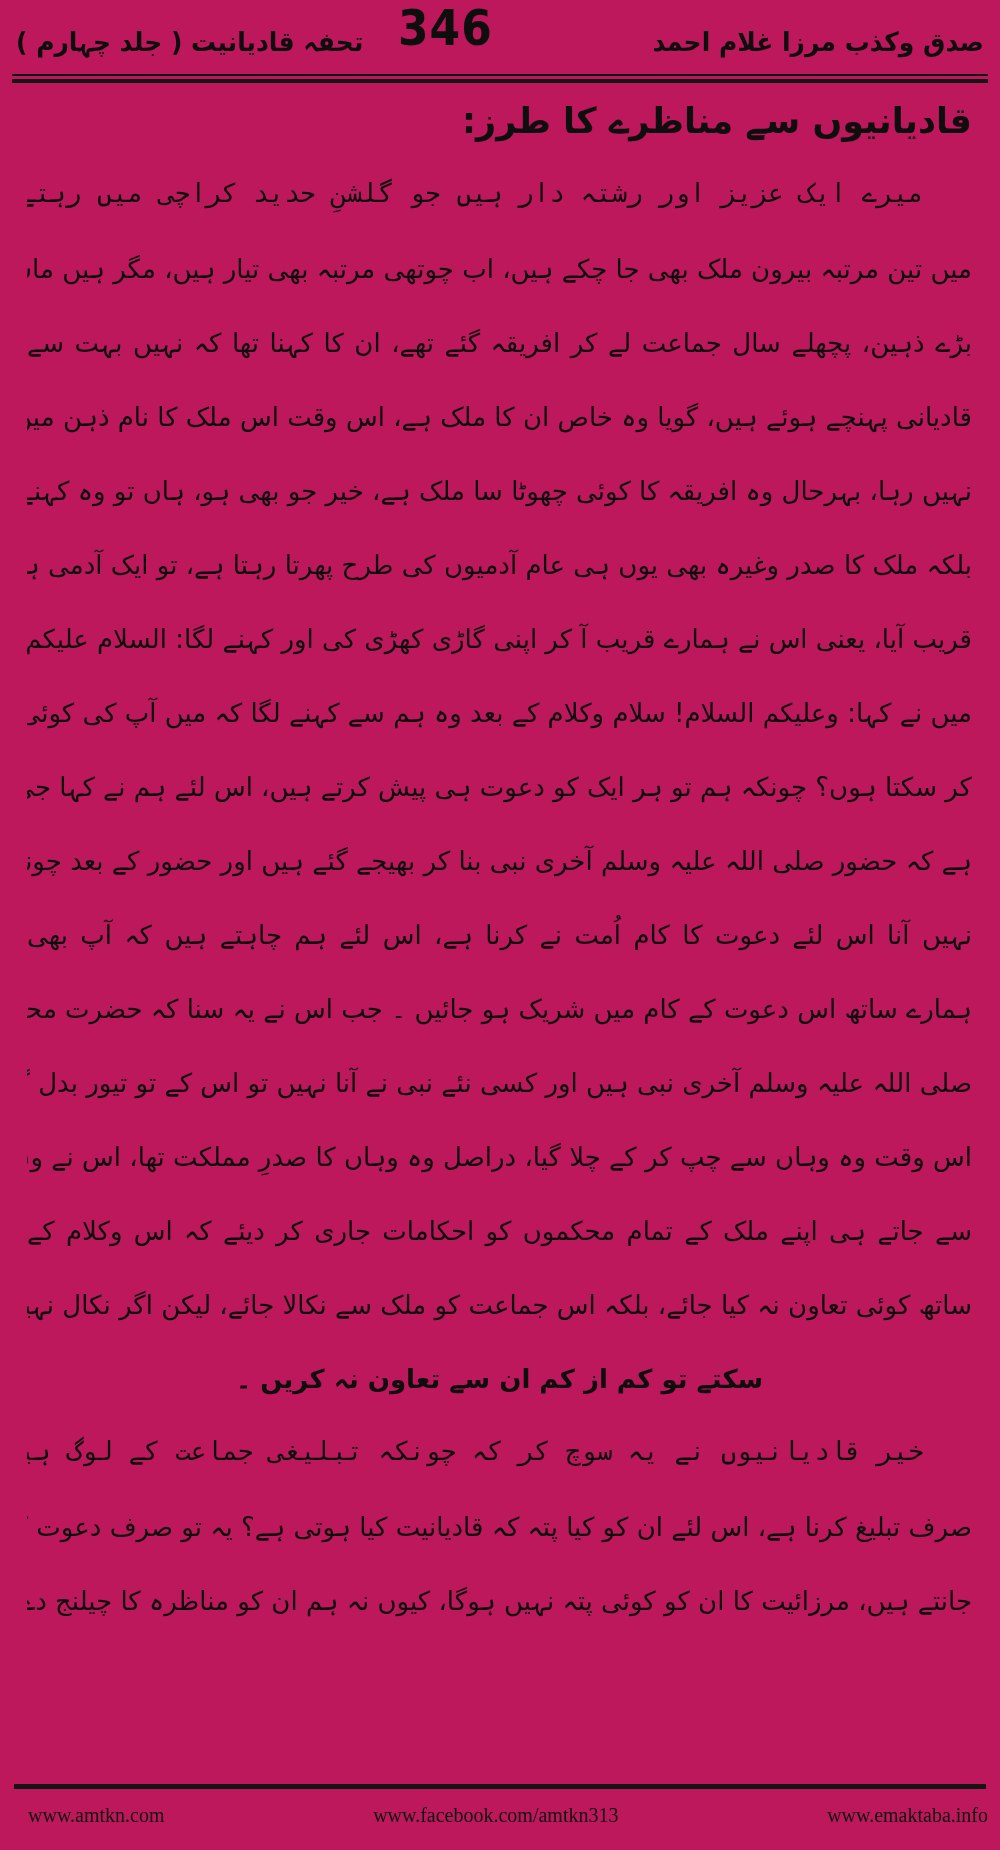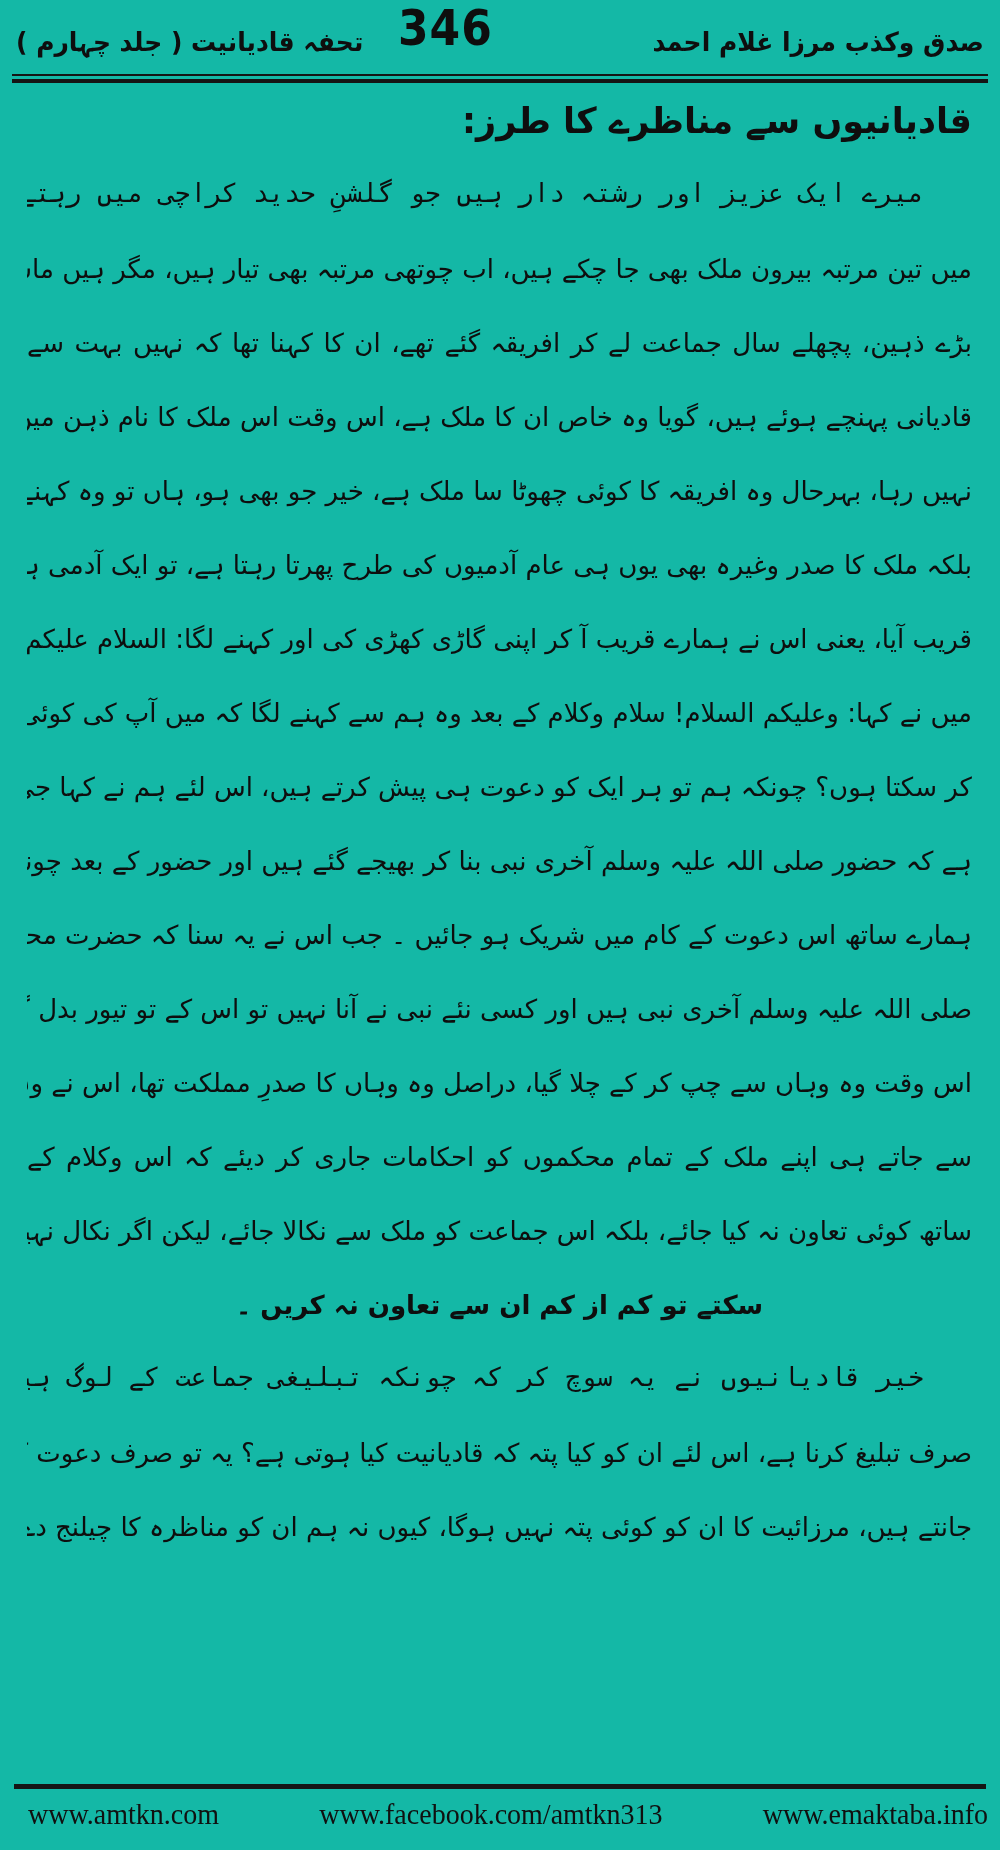--- a/index.html
+++ b/index.html
@@ -1,20 +1,20 @@
 <!DOCTYPE html>
 <html lang="ur"><head>
 <meta charset="utf-8">
 <style>
   html,body{margin:0;padding:0;}
   body{
     width:1000px;height:1850px;background:#ffffff;color:#0e0e0e;
     font-family:"DejaVu Sans",sans-serif;overflow:hidden;
   }
-  .page{position:relative;width:1000px;height:1850px;background:#14b8a6;}
+  .page{position:relative;width:1000px;height:1850px;background:#be185d;}
 
   
   .header{
     position:absolute;top:14px;left:16px;right:16px;height:56px;
     display:flex;flex-direction:row-reverse;justify-content:space-between;align-items:center;
     direction:rtl;
   }
   .h-title{
     font-size:25px;font-weight:bold;direction:rtl;white-space:nowrap;
     transform:scaleY(1.05);letter-spacing:-1px;
@@ -47,21 +47,21 @@
     text-align:justify;text-align-last:justify;direction:rtl;
   }
   .text-line.first{text-indent:48px;font-family:Liberation Mono, monospace;}
   .text-line.last-short{text-align-last:center;white-space:normal;font-weight:bold;}
 
   
   .footer-rule{position:absolute;top:1784px;left:14px;right:14px;height:5px;background:#151515;}
   .footer-links{
     position:absolute;top:1792px;left:28px;right:12px;height:44px;
     display:flex;justify-content:space-between;align-items:center;
-    font-family:"Liberation Serif","DejaVu Serif",serif;font-size:28px;color:#101010;
+    font-family:"Liberation Serif","DejaVu Serif",serif;font-size:20px;color:#101010;
   }
   .footer-links span{transform:scaleY(1.08);}
 </style>
 </head>
 <body>
 
 <div class="page">
 
   <div class="header">
     <div class="h-title h-right">تحفہ قادیانیت ( جلد چہارم )</div>
@@ -80,20 +80,21 @@
       <div class="text-line first">میرے ایک عزیز اور رشتہ دار ہیں جو گلشنِ حدید کراچی میں رہتے ہیں، اور وہ تبلیغ</div>
       <div class="text-line">میں تین مرتبہ بیرون ملک بھی جا چکے ہیں، اب چوتھی مرتبہ بھی تیار ہیں، مگر ہیں ماشاء اللہ</div>
       <div class="text-line">بڑے ذہین، پچھلے سال جماعت لے کر افریقہ گئے تھے، ان کا کہنا تھا کہ نہیں بہت سے</div>
       <div class="text-line">قادیانی پہنچے ہوئے ہیں، گویا وہ خاص ان کا ملک ہے، اس وقت اس ملک کا نام ذہن میں</div>
       <div class="text-line">نہیں رہا، بہرحال وہ افریقہ کا کوئی چھوٹا سا ملک ہے، خیر جو بھی ہو، ہاں تو وہ کہنے لگا کہ ہم</div>
       <div class="text-line">بلکہ ملک کا صدر وغیرہ بھی یوں ہی عام آدمیوں کی طرح پھرتا رہتا ہے، تو ایک آدمی ہمارے</div>
       <div class="text-line">قریب آیا، یعنی اس نے ہمارے قریب آ کر اپنی گاڑی کھڑی کی اور کہنے لگا: السلام علیکم!</div>
       <div class="text-line">میں نے کہا: وعلیکم السلام! سلام وکلام کے بعد وہ ہم سے کہنے لگا کہ میں آپ کی کوئی خدمت</div>
       <div class="text-line">کر سکتا ہوں؟ چونکہ ہم تو ہر ایک کو دعوت ہی پیش کرتے ہیں، اس لئے ہم نے کہا جی بات یہ</div>
       <div class="text-line">ہے کہ حضور صلی اللہ علیہ وسلم آخری نبی بنا کر بھیجے گئے ہیں اور حضور کے بعد چونکہ کسی نبی نے</div>
+      <div class="text-line">نہیں آنا اس لئے دعوت کا کام اُمت نے کرنا ہے، اس لئے ہم چاہتے ہیں کہ آپ بھی</div>
       <div class="text-line">ہمارے ساتھ اس دعوت کے کام میں شریک ہو جائیں ۔ جب اس نے یہ سنا کہ حضرت محمد</div>
       <div class="text-line">صلی اللہ علیہ وسلم آخری نبی ہیں اور کسی نئے نبی نے آنا نہیں تو اس کے تو تیور بدل گئے، مگر</div>
       <div class="text-line">اس وقت وہ وہاں سے چپ کر کے چلا گیا، دراصل وہ وہاں کا صدرِ مملکت تھا، اس نے وہاں</div>
       <div class="text-line">سے جاتے ہی اپنے ملک کے تمام محکموں کو احکامات جاری کر دیئے کہ اس وکلام کے</div>
       <div class="text-line">ساتھ کوئی تعاون نہ کیا جائے، بلکہ اس جماعت کو ملک سے نکالا جائے، لیکن اگر نکال نہیں</div>
       <div class="text-line last-short">سکتے تو کم از کم ان سے تعاون نہ کریں ۔</div>
     </div>
     <div>
       <div class="text-line first">خیر قادیانیوں نے یہ سوچ کر کہ چونکہ تبلیغی جماعت کے لوگ ہیں، ان کا کام تو</div>
       <div class="text-line">صرف تبلیغ کرنا ہے، اس لئے ان کو کیا پتہ کہ قادیانیت کیا ہوتی ہے؟ یہ تو صرف دعوت کا کام</div>

